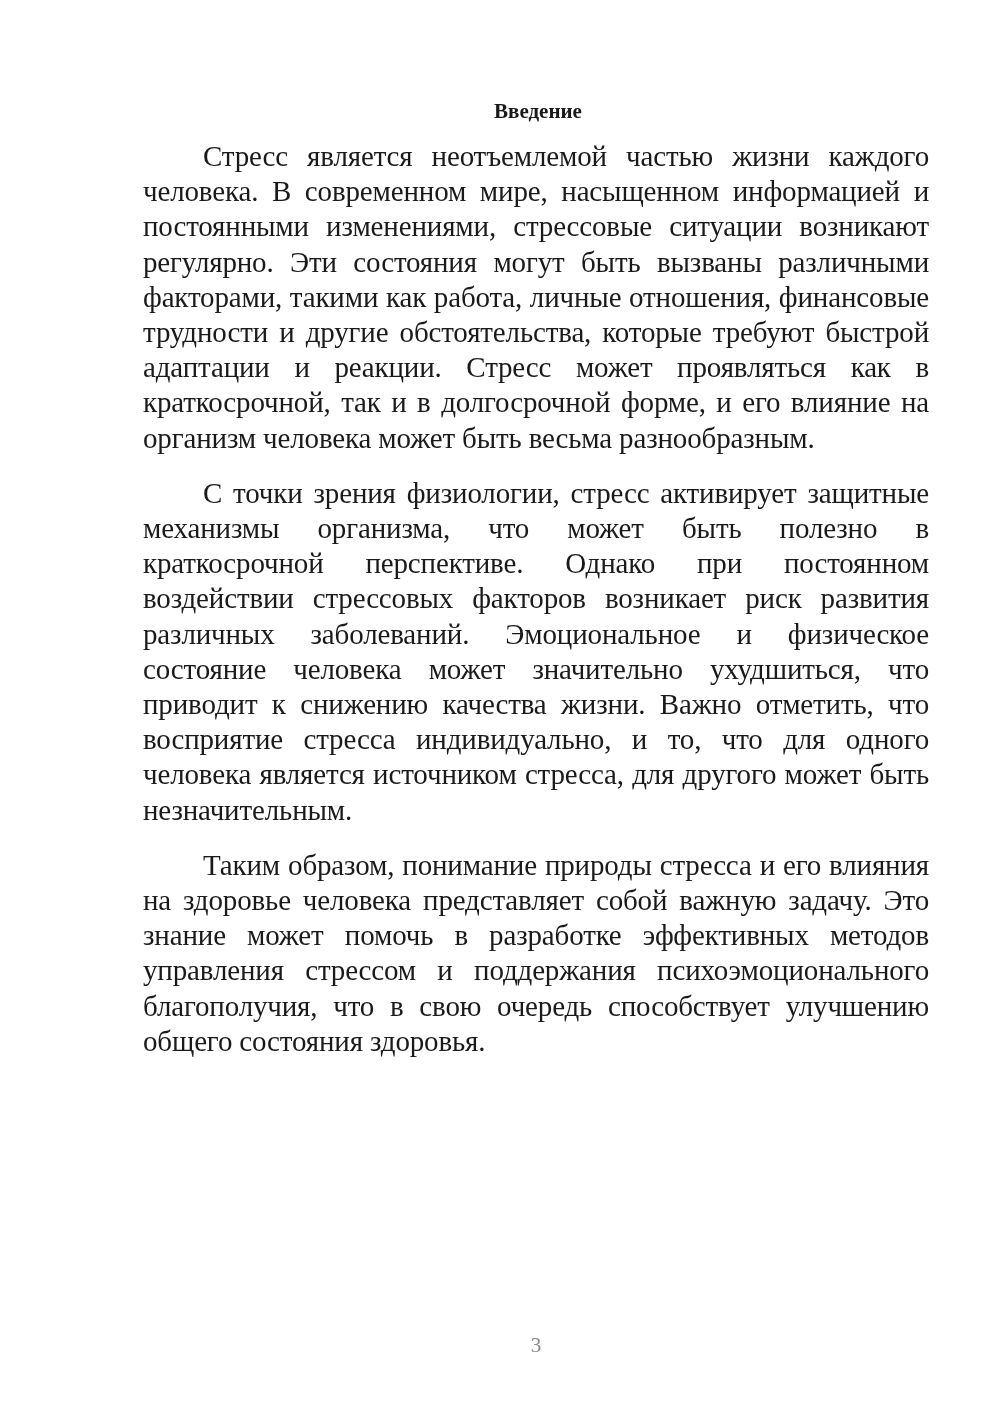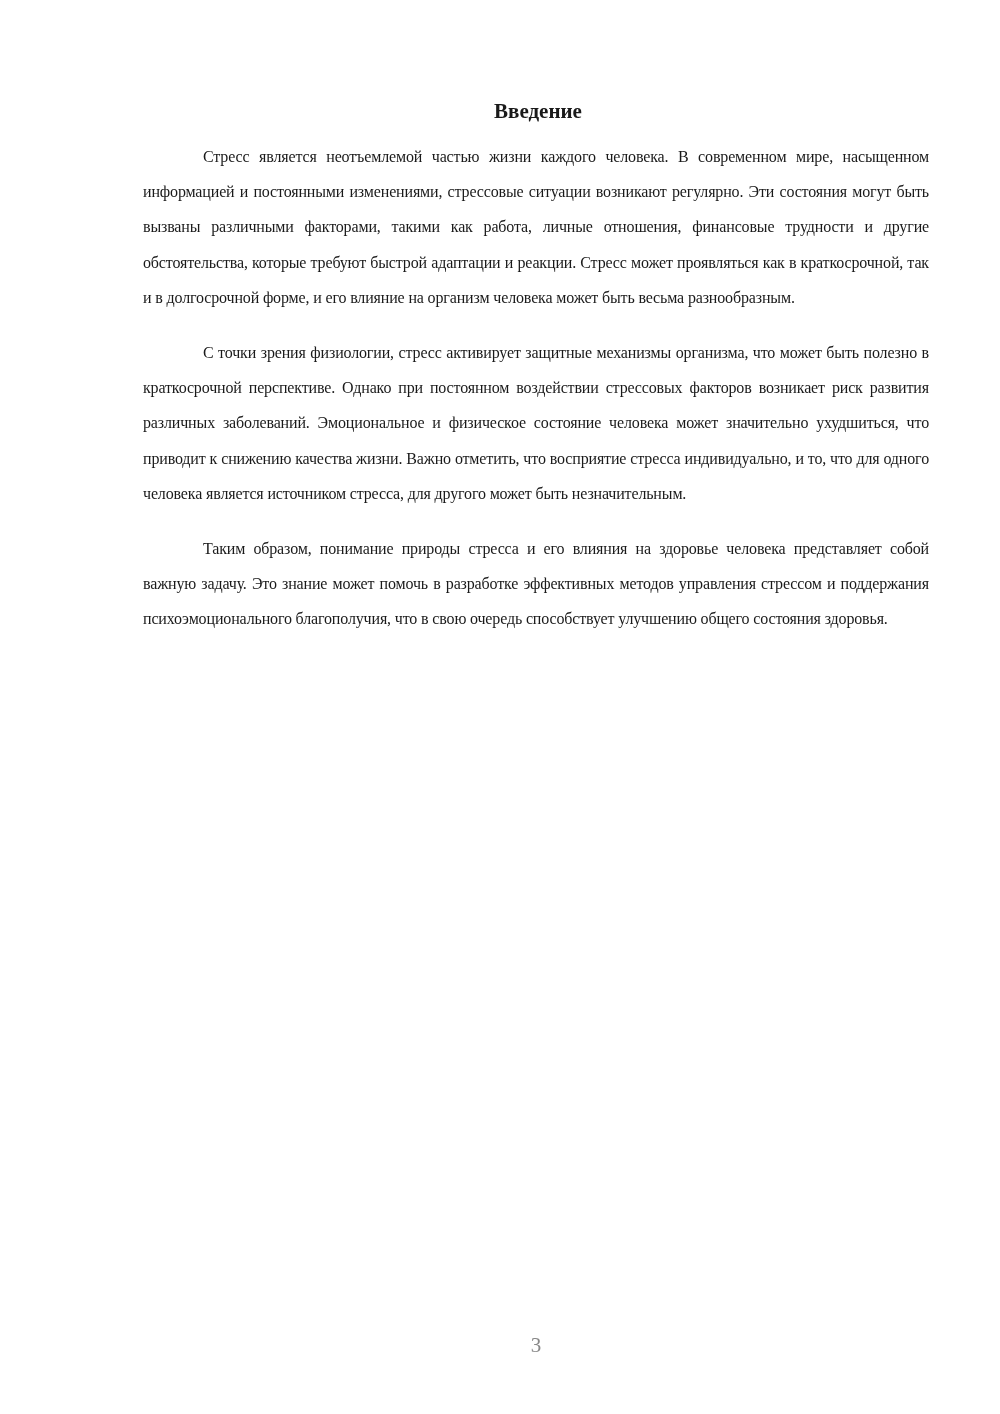--- a/index.html
+++ b/index.html
@@ -31,21 +31,21 @@
     }
     .title {
       text-align: center;
       font-weight: bold;
       font-size: 21px;
       line-height: 32px;
       margin: 0 0 12px 0;
       padding-left: 4px;
     }
     .para {
-      font-size: 16px;
+      font-size: 29px;
       line-height: 35.2px;
       text-align: justify;
       text-indent: 60px;
       margin: 0 0 20px 0;
       letter-spacing: -0.15px;
       word-spacing: 0px;
     }
     .para.p1 { margin-top: 0; }
     .para.p2 { margin-top: 8px; }
     .para.p3 { margin-top: 16px; }

